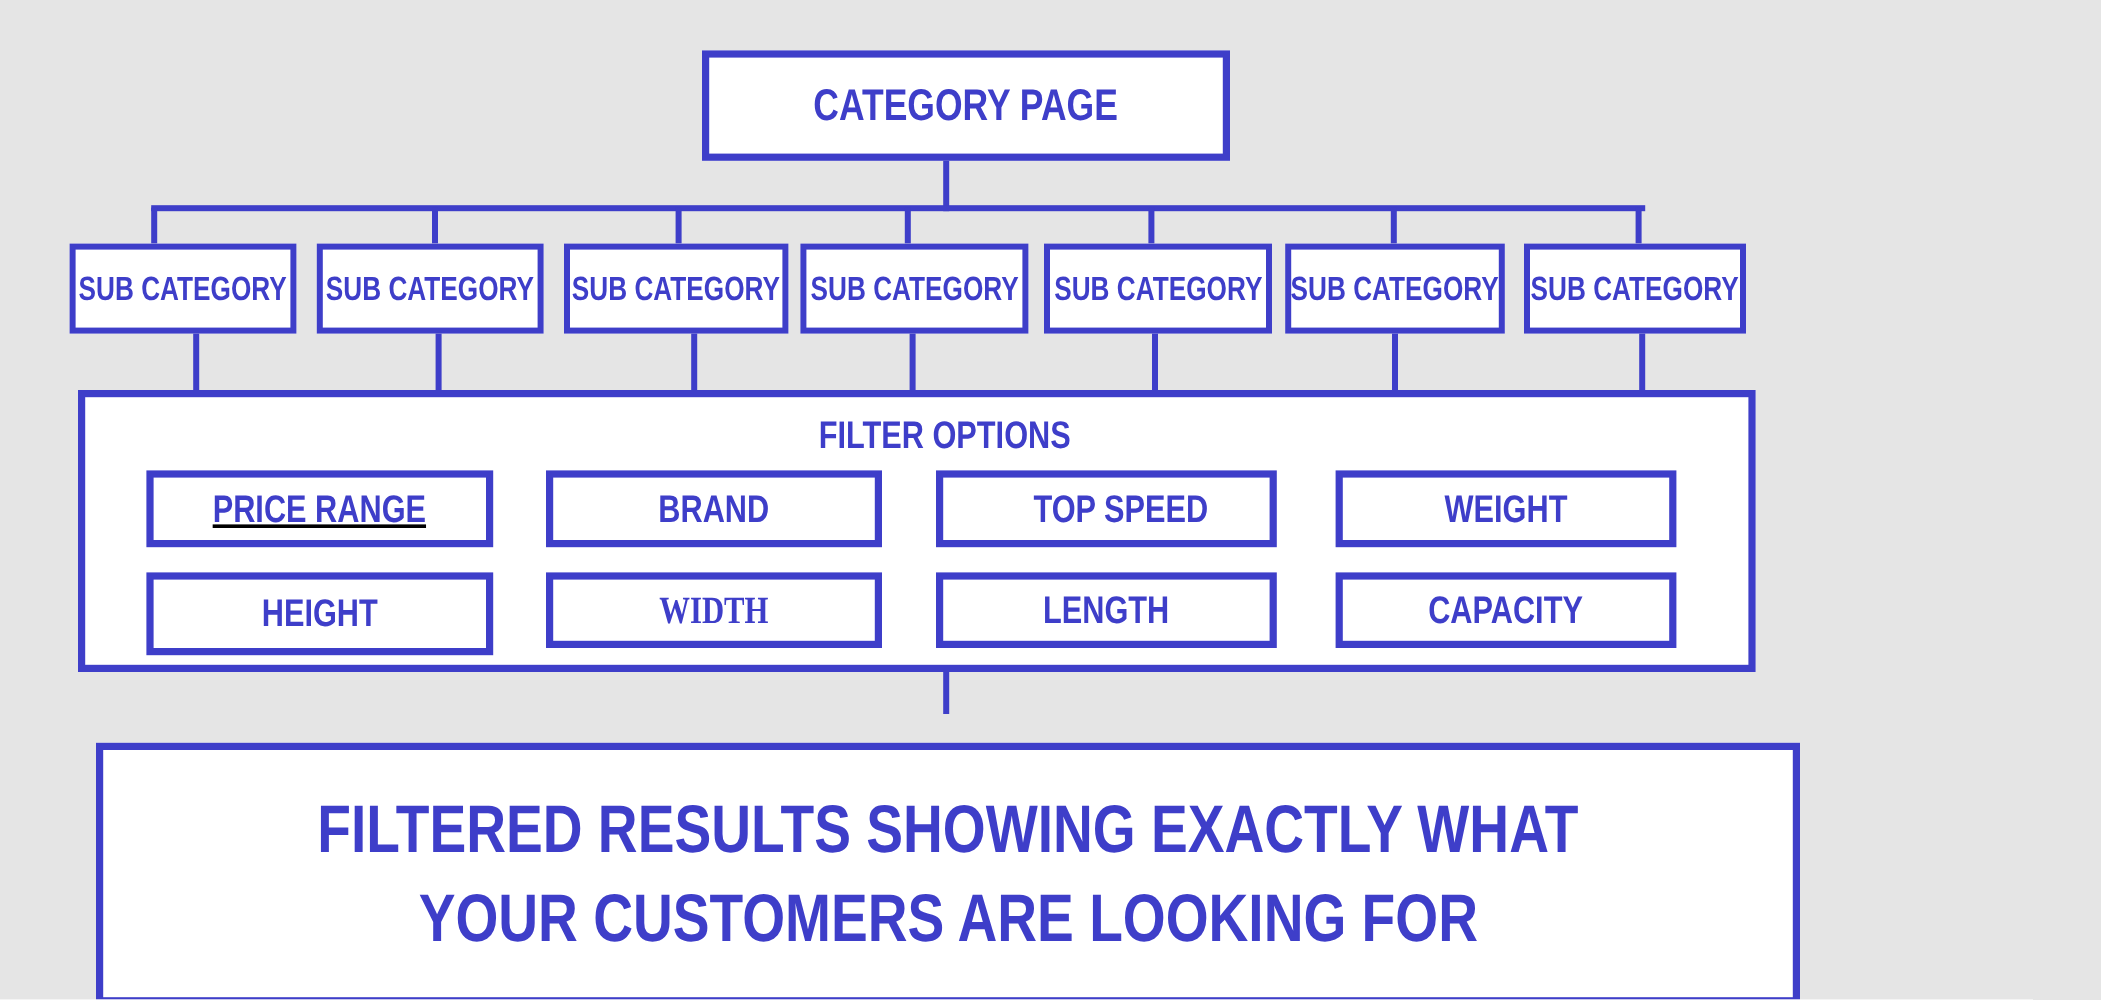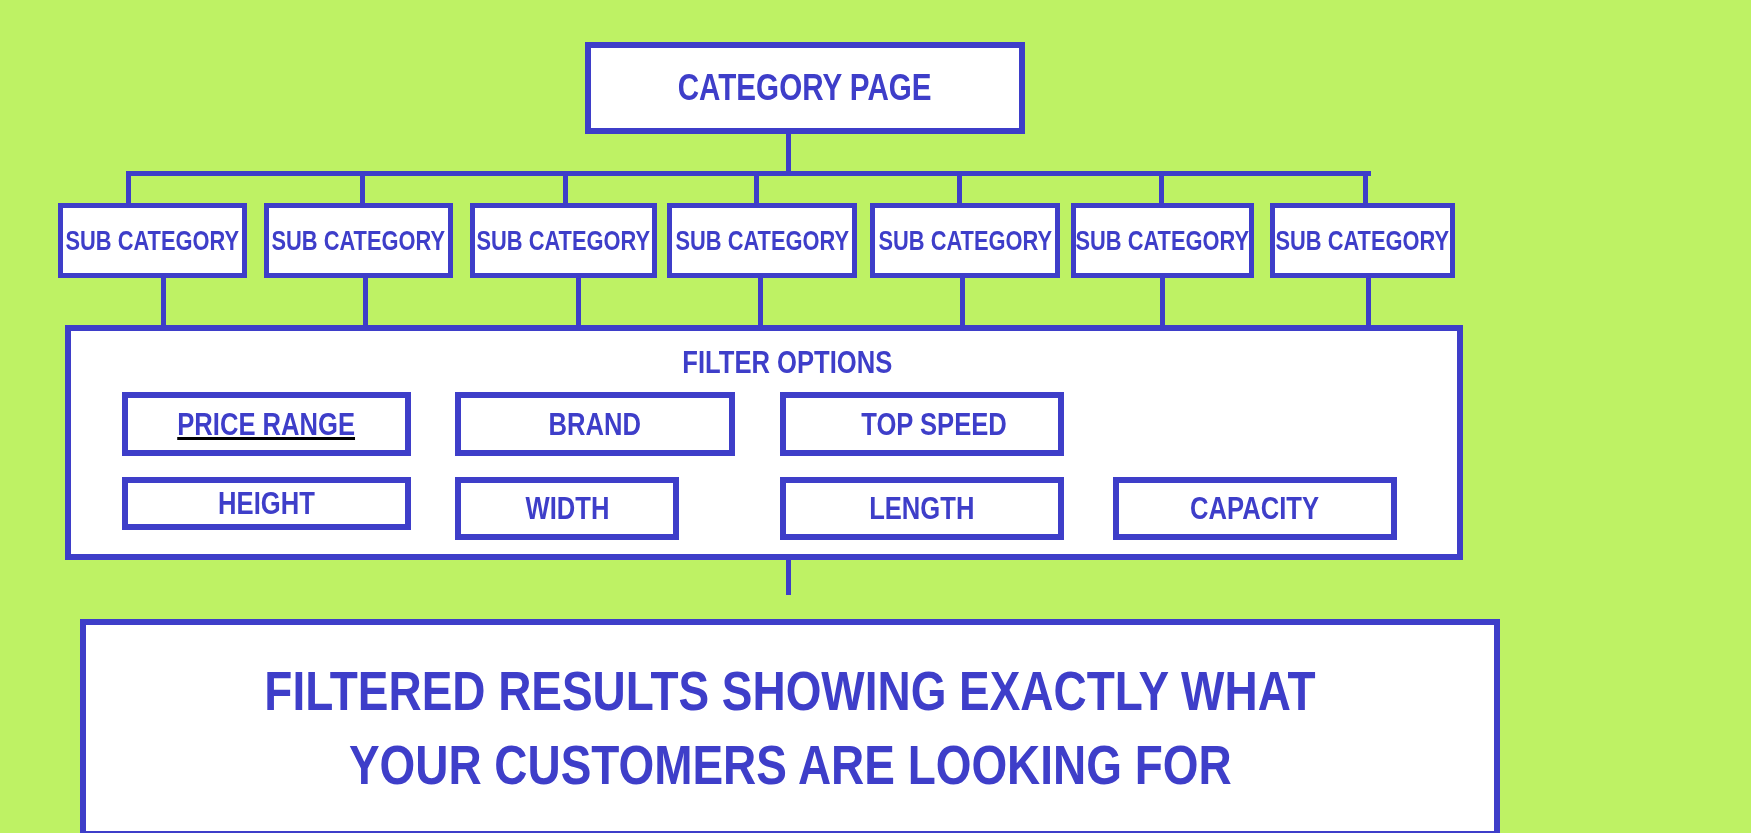--- a/index.html
+++ b/index.html
@@ -3,21 +3,21 @@
 <meta charset="utf-8">
 <style>
   :root{
     --blue:#3e3ec9;
   }
   html,body{margin:0;padding:0;background:#ffffff;}
   .stage{
     position:relative;
     width:1751px;
     height:833px;
-    background:#bef264;
+    background:#e5e5e5;
     font-family:"Liberation Sans", sans-serif;
     overflow:hidden;
   }
   .box{
     position:absolute;
     border:6px solid var(--blue);
     background:#ffffff;
     display:flex;
     align-items:center;
     justify-content:center;
@@ -109,25 +109,28 @@
 
   <div class="box" style="left:122px; top:392px; width:289px; height:64px;text-decoration:underline;">
     <span class="ctext option-label">PRICE RANGE</span>
   </div>
   <div class="box" style="left:455px; top:392px; width:280px; height:64px;align-items:center;">
     <span class="ctext option-label">BRAND</span>
   </div>
   <div class="box" style="left:780px; top:392px; width:284px; height:64px;padding-left:24px;">
     <span class="ctext option-label">TOP SPEED</span>
   </div>
+  <div class="box" style="left:1113px; top:392px; width:284px; height:64px;">
+    <span class="ctext option-label">WEIGHT</span>
+  </div>
 
-  <div class="box" style="left:122px; top:477px; width:289px; height:53px;">
+  <div class="box" style="left:122px; top:477px; width:289px; height:69px;">
     <span class="ctext option-label">HEIGHT</span>
   </div>
-  <div class="box" style="left:455px; top:477px; width:224px; height:63px;">
+  <div class="box" style="left:455px; top:477px; width:280px; height:63px;font-family:Liberation Serif, serif;">
     <span class="ctext option-label">WIDTH</span>
   </div>
   <div class="box" style="left:1113px; top:477px; width:284px; height:63px;">
     <span class="ctext option-label">CAPACITY</span>
   </div>
   <div class="box" style="left:780px; top:477px; width:284px; height:63px;">
     <span class="ctext option-label">LENGTH</span>
   </div>
 
   <div class="line" style="left:786px; top:560px; width:5px; height:35px;"></div>

